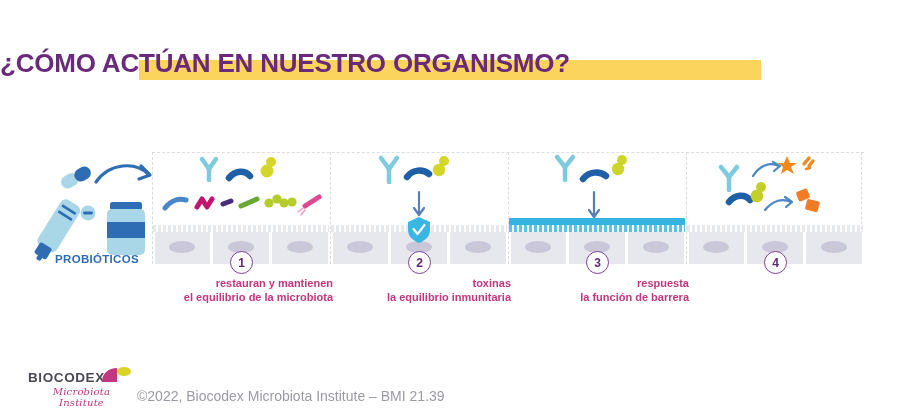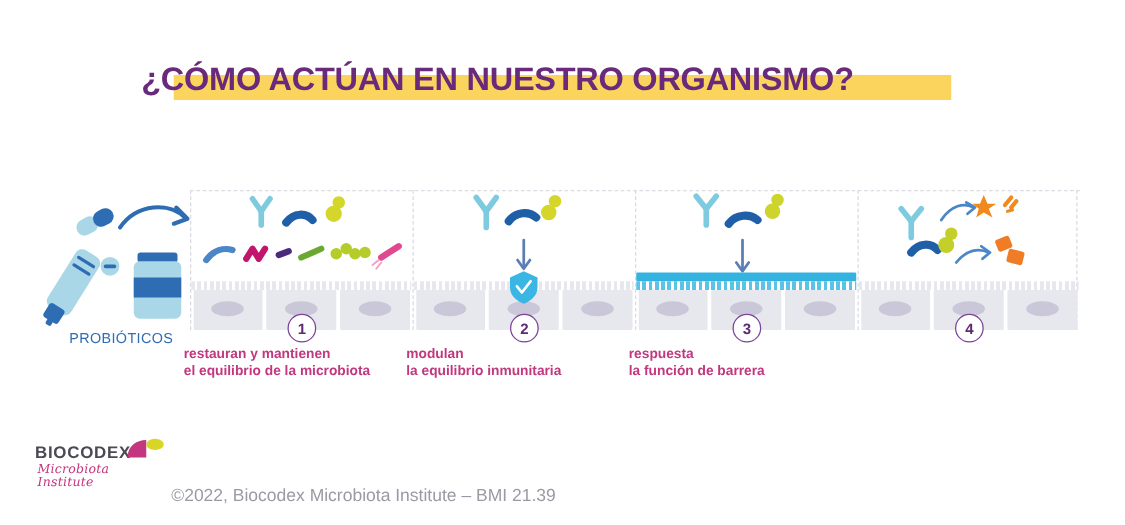--- a/index.html
+++ b/index.html
@@ -7,37 +7,37 @@
     width:900px;height:420px;overflow:hidden;
     background:#ffffff;
     font-family:"Liberation Sans", sans-serif;
     position:relative;
   }
   #stage{position:absolute;left:0;top:0;width:900px;height:420px;}
 
   
   #title-wrap{
     position:absolute;left:0;top:42px;width:796px;height:42px;
-    display:flex;align-items:center;justify-content:center;
+    display:flex;align-items:center;justify-content:flex-start;
   }
   #title-highlight{
     position:absolute;left:139px;top:60px;width:622px;height:20px;
     background:#fbd45d;z-index:1;
   }
   #page-title{
     position:relative;z-index:2;
     font-size:26px;font-weight:bold;letter-spacing:-0.2px;
     color:#6a2a7b;white-space:nowrap;
   }
 
   
   #probiotics-block{position:absolute;left:38px;top:150px;width:118px;height:125px;}
   #probiotics-label{
     position:absolute;left:38px;top:253px;width:118px;text-align:center;
-    font-size:11.5px;font-weight:normal;color:#2e6db4;letter-spacing:0.3px;margin-top:12px;
+    font-size:11.5px;font-weight:bold;color:#2e6db4;letter-spacing:0.3px;
   }
 
   
   #panels{position:absolute;left:152px;top:152px;width:712px;height:112px;}
   .panel{
     position:absolute;top:0;width:176px;height:112px;
     border-left:1px dashed #d9d9e2;
     box-sizing:border-box;
   }
   .panel.last{border-right:1px dashed #d9d9e2;}
@@ -73,34 +73,34 @@
   .badge{
     position:absolute;top:251px;width:21px;height:21px;border-radius:50%;
     background:#ffffff;border:1.7px solid #7b4397;
     color:#5d2a73;font-size:12px;font-weight:bold;
     display:flex;align-items:center;justify-content:center;
     z-index:5;
   }
 
   
   .caption{
-    position:absolute;top:276px;width:186px;text-align:left;
+    position:absolute;top:276px;width:186px;text-align:right;
     font-size:11px;font-weight:bold;line-height:14px;color:#c2377f;
   }
 
   
-  #footer-logo{position:absolute;left:28px;top:352px;width:105px;height:34px;}
+  #footer-logo{position:absolute;left:28px;top:368px;width:105px;height:34px;}
   #logo-biocodex{
     position:absolute;left:0;top:2px;
     font-size:13.5px;font-weight:bold;letter-spacing:0.6px;color:#4a4a55;
   }
   #logo-script{
     position:absolute;left:2px;top:18px;
     font-family:"DejaVu Serif", serif;
-    font-style:italic;font-size:10px;color:#c2377f;letter-spacing:0.2px;
+    font-style:italic;font-size:10px;color:#c2377f;letter-spacing:0.2px;text-align:center;
   }
   #copyright{
     position:absolute;left:137px;top:388px;
     font-size:14px;color:#9a9aa5;white-space:nowrap;
   }
   svg{display:block;overflow:visible;}
 </style>
 </head>
 <body>
 
@@ -313,21 +313,21 @@
   <div class="badge" style="left:230px">1</div>
   <div class="badge" style="left:408px">2</div>
   <div class="badge" style="left:586px">3</div>
   <div class="badge" style="left:764px">4</div>
 
   <div class="caption" style="left:147px">
     <div>restauran y mantienen</div>
     <div>el equilibrio de la microbiota</div>
   </div>
   <div class="caption" style="left:325px">
-    <div>modulan</div>
+    <div>toxinas</div>
     <div>la equilibrio inmunitaria</div>
   </div>
   <div class="caption" style="left:503px">
     <div>respuesta</div>
     <div>la función de barrera</div>
   </div>
   <div class="caption" style="left:681px">
   </div>
 
   <div id="footer-logo">

